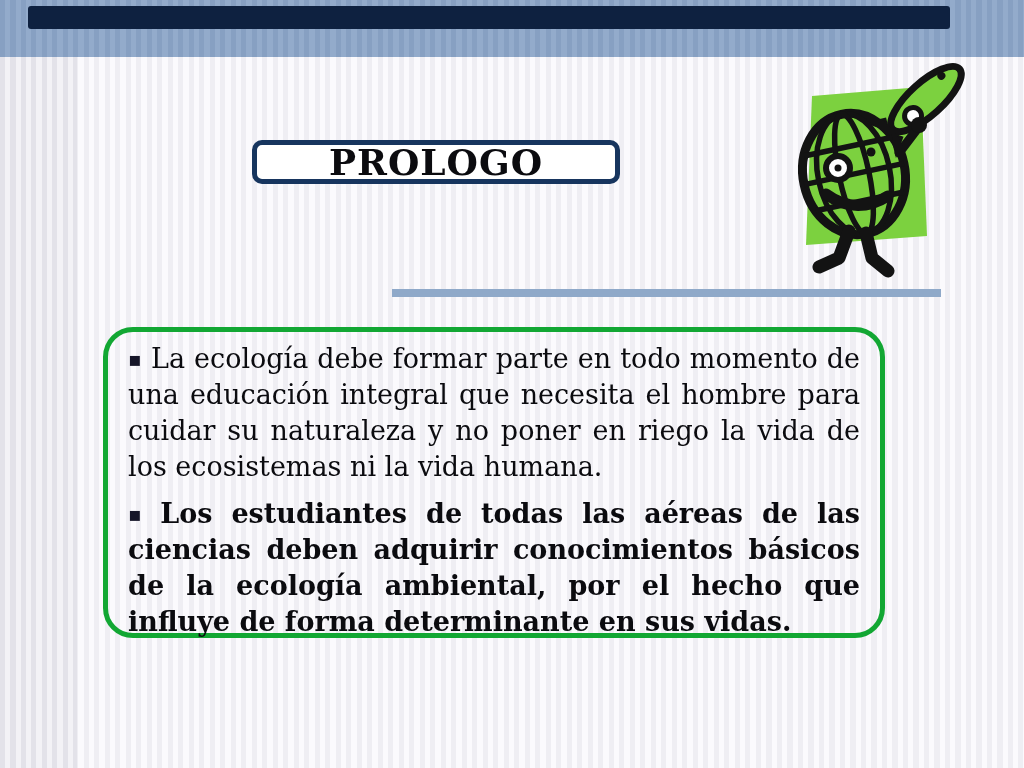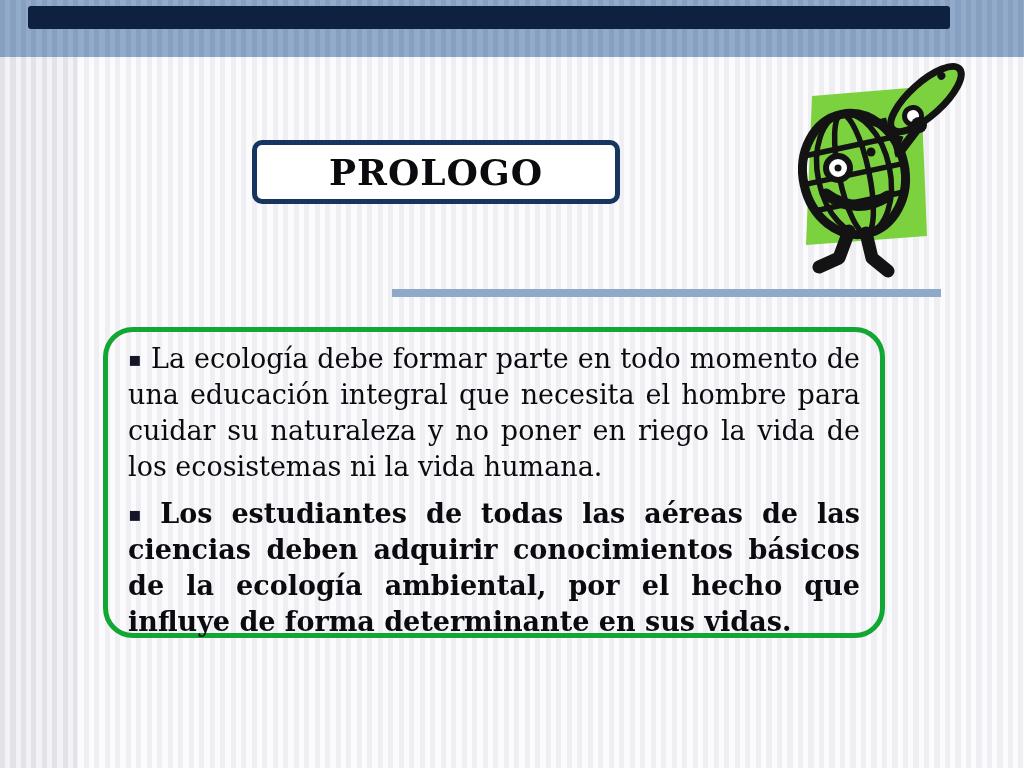--- a/index.html
+++ b/index.html
@@ -25,21 +25,21 @@
   }
   .top-band{
     position:absolute;left:0;top:0;width:1024px;height:57px;
     background:repeating-linear-gradient(90deg,var(--band-stripe-a) 0 5px,var(--band-stripe-b) 5px 10.5px);
   }
   .navy-bar{
     position:absolute;left:28px;top:6px;width:922px;height:23px;
     background:var(--navy-bar);border-radius:3px;
   }
   .title-box{
-    position:absolute;left:252px;top:140px;width:368px;height:64px;
+    position:absolute;left:252px;top:140px;width:368px;height:44px;
     background:#FFFFFF;border:5px solid var(--title-border);border-radius:10px;
     box-sizing:border-box;display:flex;align-items:center;justify-content:center;
   }
   .title-box span{
     font-size:36px;font-weight:bold;color:var(--text-black);letter-spacing:1px;
   }
   .divider{
     position:absolute;left:392px;top:289px;width:549px;height:8px;
     background:var(--divider-blue);
   }

